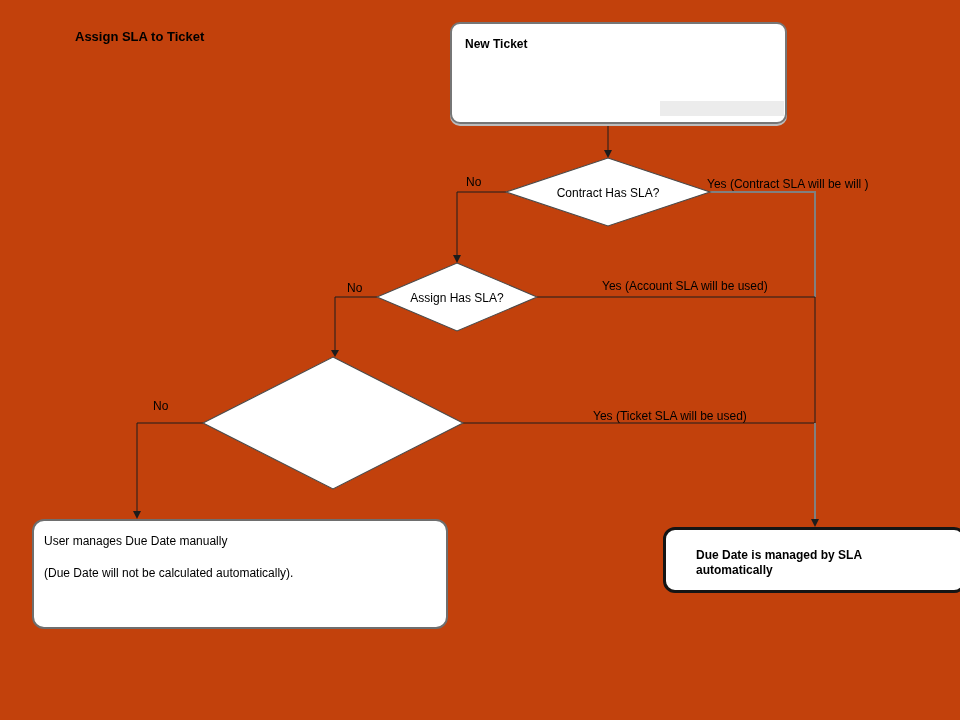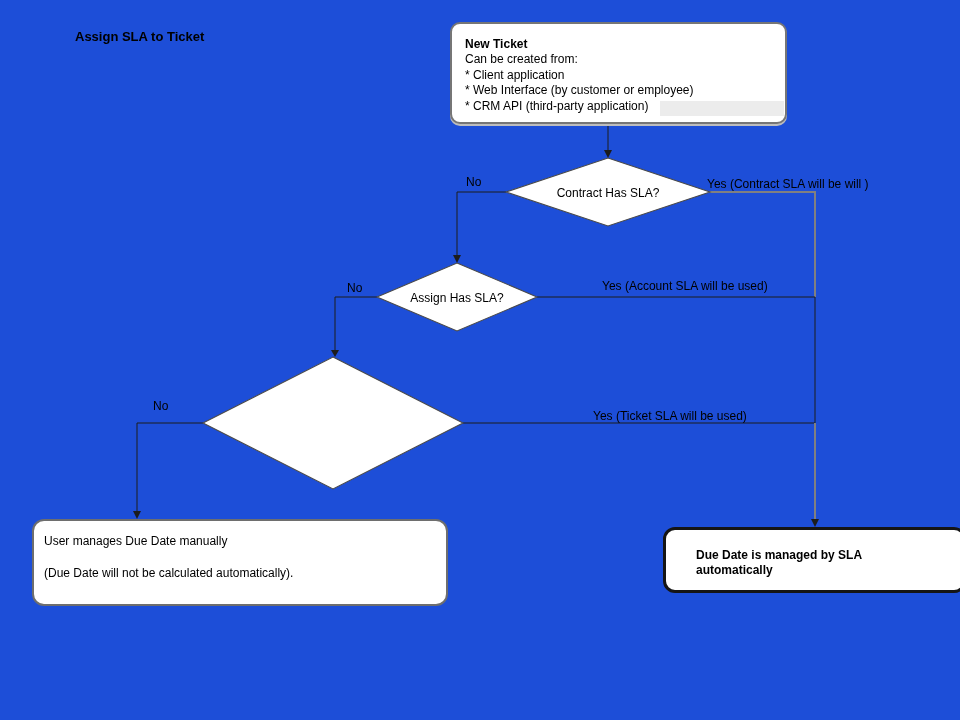--- a/index.html
+++ b/index.html
@@ -1,17 +1,17 @@
 <!DOCTYPE html>
 <html style="--line: #1c1c1c; --gray: #808080;"><head>
 <meta charset="utf-8">
 <style>
   html,body{margin:0;padding:0;background:#fff;}
   .canvas{
-    position:relative;width:960px;height:720px;background:#1d4ed8;overflow:hidden;
+    position:relative;width:960px;height:720px;background:#c2410c;overflow:hidden;
     font-family:"Liberation Sans",sans-serif;color:#000;
   }
   .title{
     position:absolute;left:75px;top:29px;font-size:13px;font-weight:bold;white-space:nowrap;
   }
   svg.wires{position:absolute;left:0;top:0;}
   .edge{fill:none;stroke:var(--line,#1c1c1c);stroke-width:1;}
   .edge-gray{fill:none;stroke:var(--gray,#808080);stroke-width:2;}
   .arrow{fill:var(--line,#1c1c1c);stroke:none;}
   .diamond{fill:#ffffff;stroke:#4a4a4a;stroke-width:1.1;}
@@ -21,21 +21,21 @@
     border:2px solid #767676;border-radius:10px;
     padding:12px 8px 8px 13px;font-size:12px;line-height:15.5px;
     box-shadow:0 2px 0 #bdbdbd;
   }
   .box.new-ticket .hl{
     position:absolute;left:208px;top:77px;width:124px;height:15px;background:#ececec;z-index:0;
   }
   .box-heading{position:relative;font-weight:bold;font-size:12px;line-height:16px;z-index:1;}
   .box-body{position:relative;white-space:pre-line;z-index:1;}
   .box.manual-result{
-    left:32px;top:519px;width:416px;height:87px;
+    left:32px;top:519px;width:416px;height:110px;
     border:2px solid #6e6e6e;border-radius:12px;
     padding:12px 8px 0 10px;font-size:12px;line-height:16px;white-space:pre-line;
   }
   .box.auto-result{
     left:663px;top:527px;width:303px;height:66px;
     border:3px solid #151515;border-radius:12px;
     padding:18px 40px 0 30px;font-size:12px;font-weight:bold;line-height:15px;
   }
   .lbl{position:absolute;font-size:12px;white-space:nowrap;}
   .lbl.center{transform:translate(-50%,-50%);white-space:pre-line;line-height:16px;}
@@ -71,24 +71,20 @@
     <polygon class="arrow" points="133,511 141,511 137,519"></polygon>
 
     <polygon class="diamond" points="608,158 710,192 608,226 506,192"></polygon>
     <polygon class="diamond" points="457,263 537,297 457,331 377,297"></polygon>
     <polygon class="diamond" points="333,357 463,423 333,489 203,423"></polygon>
   </svg>
 
   <div class="box new-ticket">
     <div class="hl"></div>
     <div class="box-heading">New Ticket</div>
-    <div class="box-body">Can be created from:
-* Client application
-* Web Interface (by customer or employee)
-* CRM API (third-party application)</div>
   </div>
 
   <div class="lbl center" style="left:608px;top:193px">Contract Has SLA?</div>
   <div class="lbl center" style="left:457px;top:298px">Assign Has SLA?</div>
 
   <div class="lbl" style="left:466px;top:175px">No</div>
   <div class="lbl" style="left:707px;top:177px">Yes (Contract SLA will be will )</div>
   <div class="lbl" style="left:347px;top:281px">No</div>
   <div class="lbl" style="left:602px;top:279px">Yes (Account SLA will be used)</div>
   <div class="lbl" style="left:153px;top:399px">No</div>

